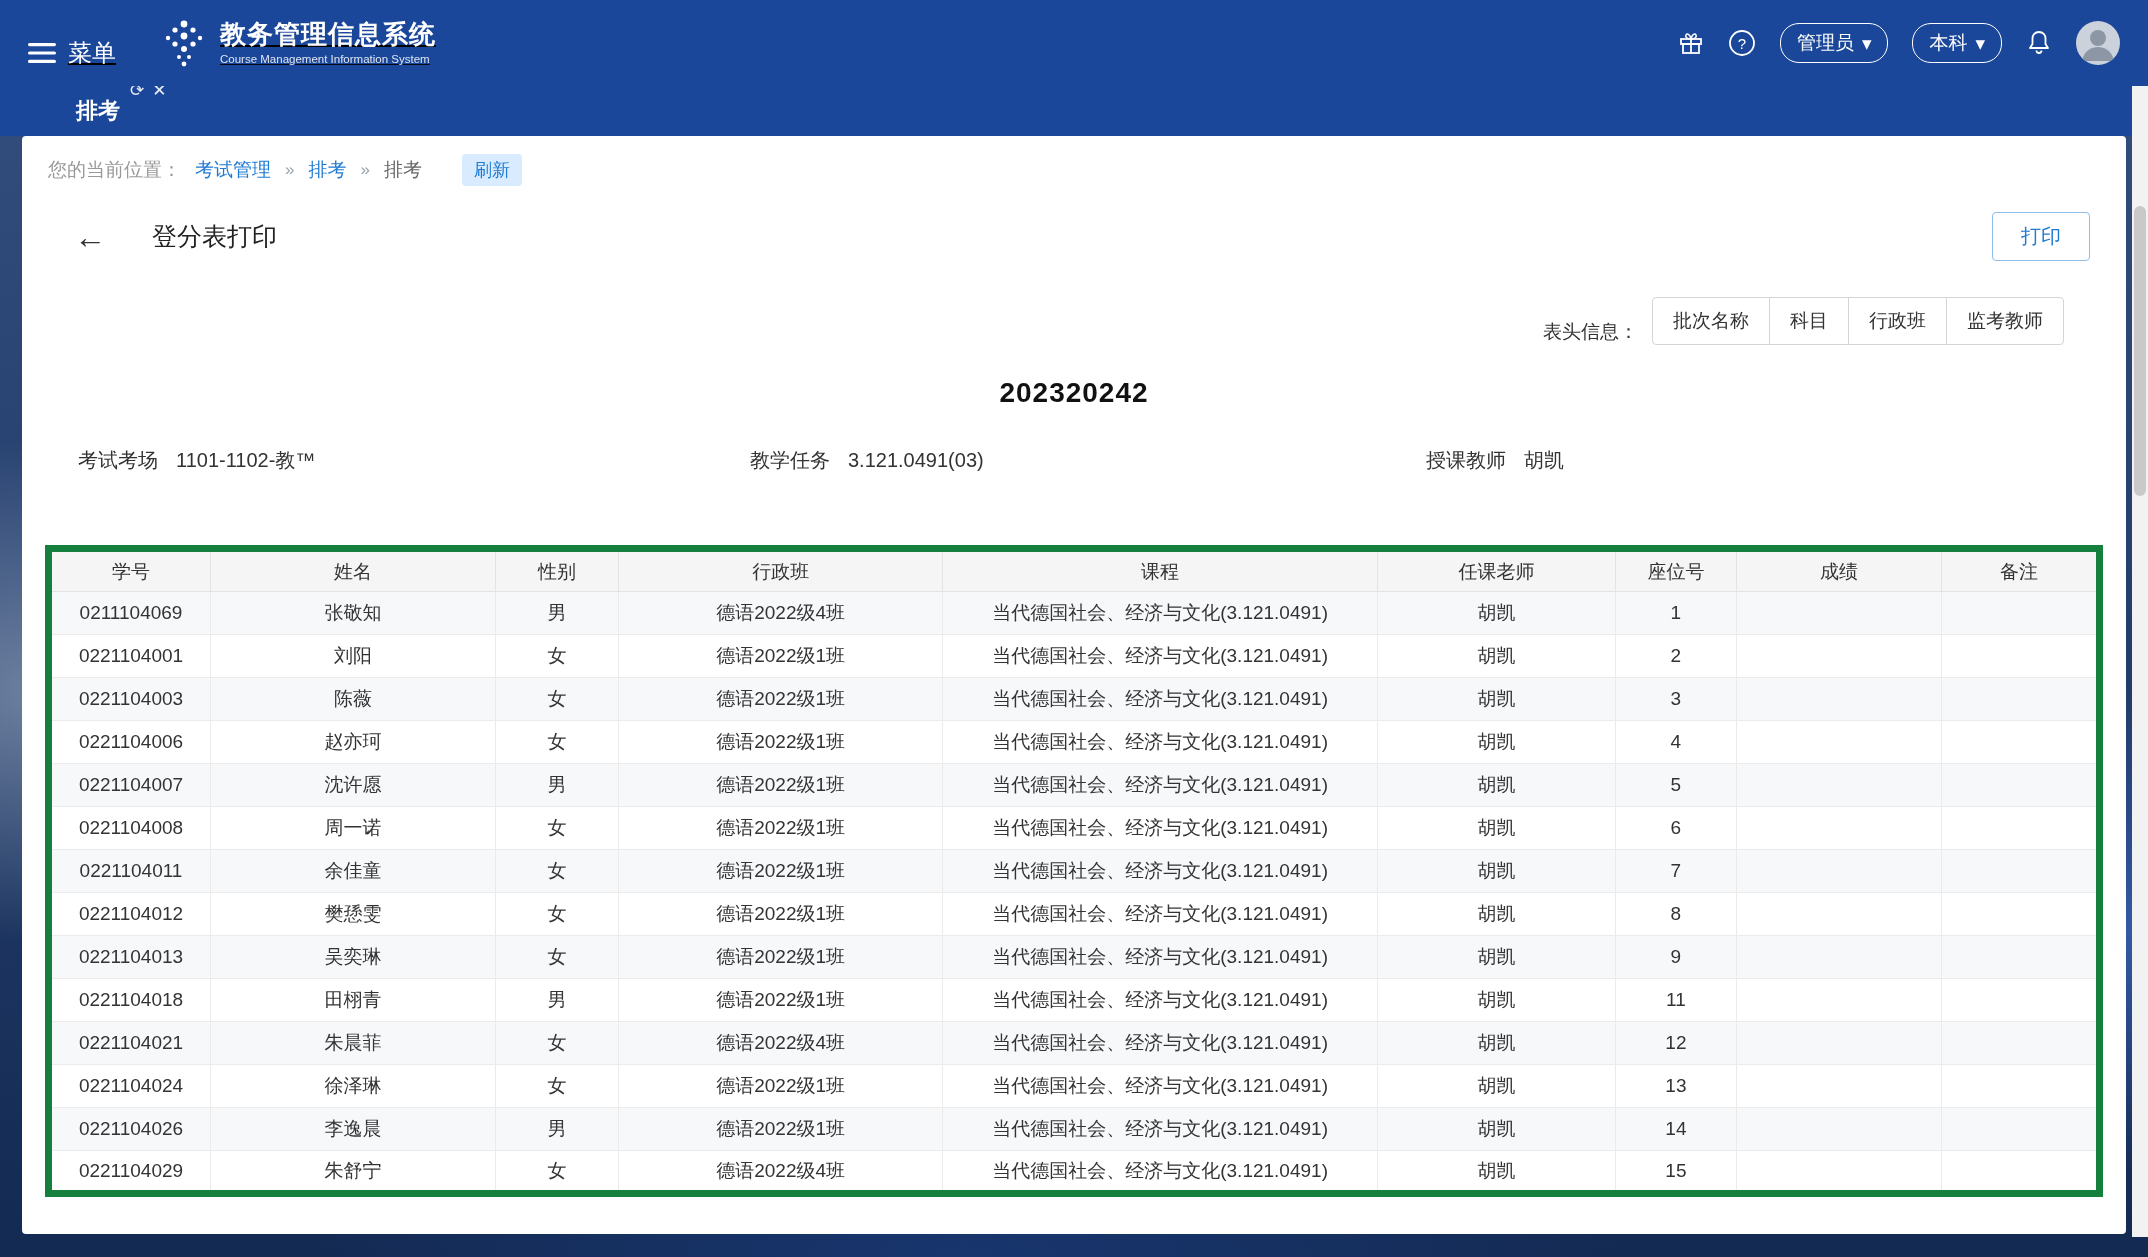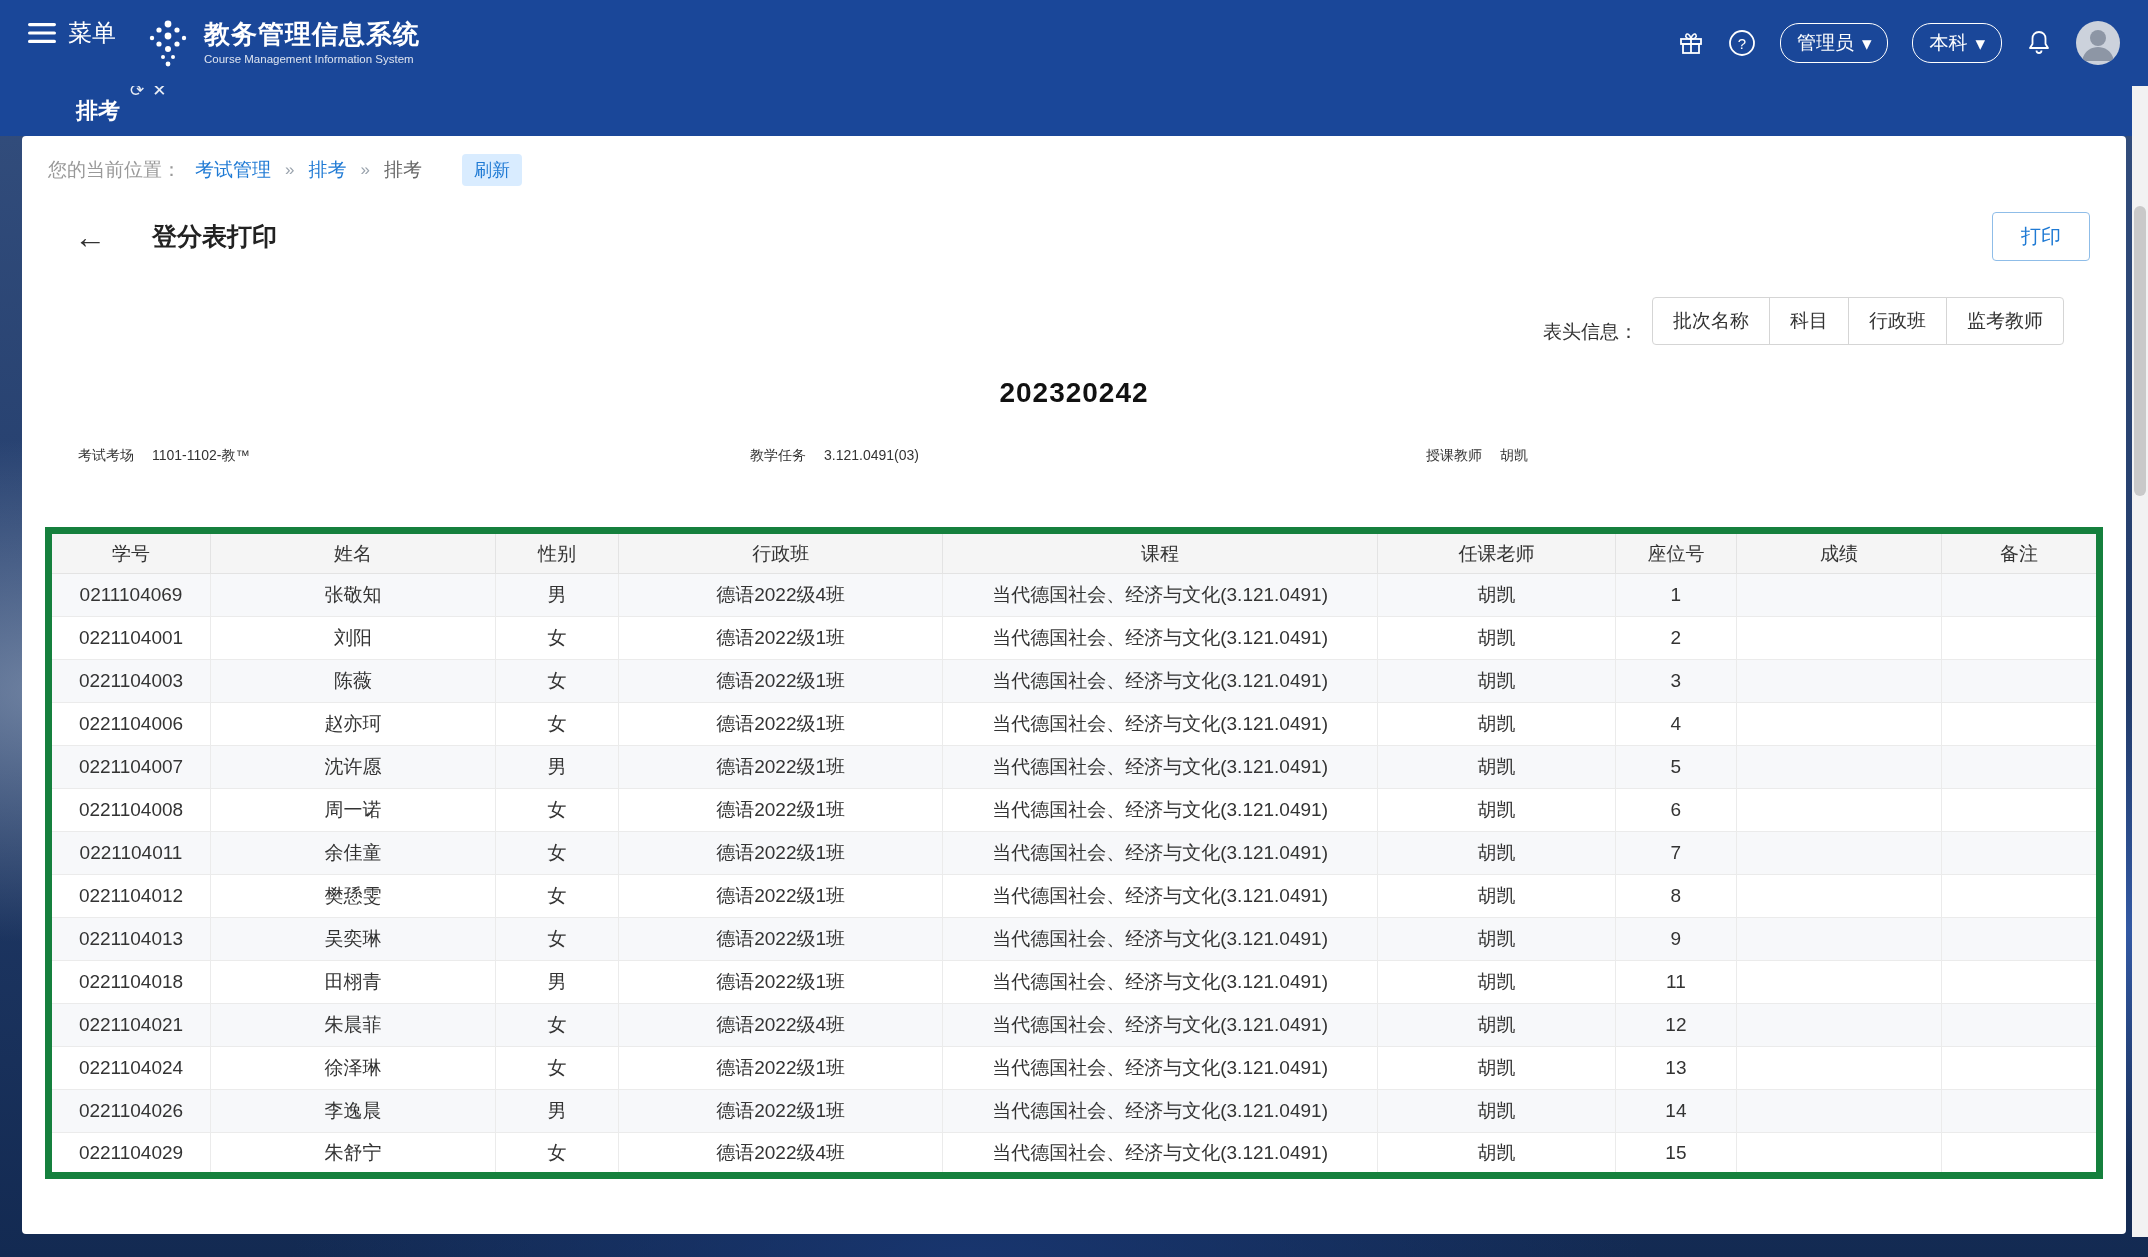--- a/index.html
+++ b/index.html
@@ -10,21 +10,21 @@
     background:
       radial-gradient(620px 420px at 2% 55%, rgba(172,186,206,.55), transparent 60%),
       radial-gradient(520px 400px at 99% 74%, rgba(70,120,220,.55), transparent 60%),
       radial-gradient(900px 320px at 45% 100%, rgba(25,55,115,.85), transparent 75%),
       linear-gradient(180deg,#35507f 0%,#253f6e 45%,#132a52 100%);
   }
 
   
   .navbar { position:absolute; top:0; left:0; right:0; height:86px;
     background:#1a4799; display:flex; align-items:center; padding:0 28px; z-index:5; }
-  .nav-left { display:flex; align-items:flex-start; gap:4px; }
+  .nav-left { display:flex; align-items:flex-end; gap:20px;text-decoration:underline; }
   .menu-btn { display:flex; align-items:center; gap:12px; color:#fff; cursor:pointer; }
   .menu-label { font-size:24px; }
   .logo-wrap { display:flex; align-items:center; gap:14px; margin-left:26px; }
   .app-titles { color:#fff; line-height:1.15; }
   .app-title { font-size:26px; font-weight:700; letter-spacing:1px; }
   .app-subtitle { font-size:11.5px; opacity:.85; margin-top:3px; }
   .nav-right { margin-left:auto; display:flex; align-items:center; gap:24px; }
   .search-box { position:relative; }
   .search-box input { width:274px; height:40px; border:none; outline:none;
     border-radius:20px; background:rgba(255,255,255,.16); color:#fff;
@@ -53,40 +53,40 @@
   .breadcrumb { display:flex; align-items:center; gap:14px;
     padding:18px 26px 0 26px; font-size:19px; color:#999; }
   .crumb-link { color:#1f7ad4; cursor:pointer; }
   .crumb-current { color:#666; }
   .crumb-sep { color:#9aa3ad; font-size:17px; }
   .refresh-chip { background:#d9ecff; color:#1f7ad4; padding:4px 12px;
     border-radius:4px; margin-left:26px; font-size:18px; cursor:pointer; border:none; }
 
   .title-row { display:flex; align-items:center; padding:26px 36px 0 52px; }
   .back-arrow { font-size:32px; color:#333; cursor:pointer; background:none; border:none; line-height:1; }
-  .page-title { font-size:25px; font-weight:700; color:#222; margin-left:46px; }
+  .page-title { font-size:25px; font-weight:400; color:#222; margin-left:46px; }
   .print-btn { margin-left:auto; background:#fff; color:#1f7ad4;
     border:1px solid #8fbde8; border-radius:4px; padding:10px 28px;
     font-size:20px; cursor:pointer; }
 
   .header-fields-row { display:flex; justify-content:flex-end; align-items:flex-end;
     padding:36px 62px 0 0; }
   .header-fields-label { font-size:19px; color:#333; margin-right:14px; }
   .field-group { display:flex; }
   .field-btn { border:1px solid #d5d5d5; background:#fff; color:#333;
     font-size:19px; padding:10px 20px; margin-left:-1px; cursor:pointer; }
   .field-btn:first-child { border-radius:4px 0 0 4px; margin-left:0; }
   .field-btn:last-child { border-radius:0 4px 4px 0; }
 
   .batch-title { text-align:center; font-size:28px; font-weight:700;
     color:#111; margin-top:32px; letter-spacing:1px; }
 
   .info-grid { margin:38px 0 0 56px; display:grid;
-    grid-template-columns:672px 676px auto; row-gap:24px;
-    font-size:14px; color:#333; }
+    grid-template-columns:672px 676px auto; row-gap:33px;
+    font-size:20px; color:#333; }
   .info-item { display:flex; gap:18px; align-items:baseline; }
 
   
   table.roster { margin:38px 23px 0; width:calc(100% - 46px);
     border-collapse:collapse; table-layout:fixed; font-size:19px; color:#333;
     text-align:center; border:7px solid #15803d; }
   table.roster th { background:#f5f5f5; font-weight:400; height:43px;
     border:1px solid #e3e3e3; }
   table.roster td { height:43px; border:1px solid #ebebeb; overflow:hidden;
     white-space:nowrap; text-overflow:ellipsis; }

